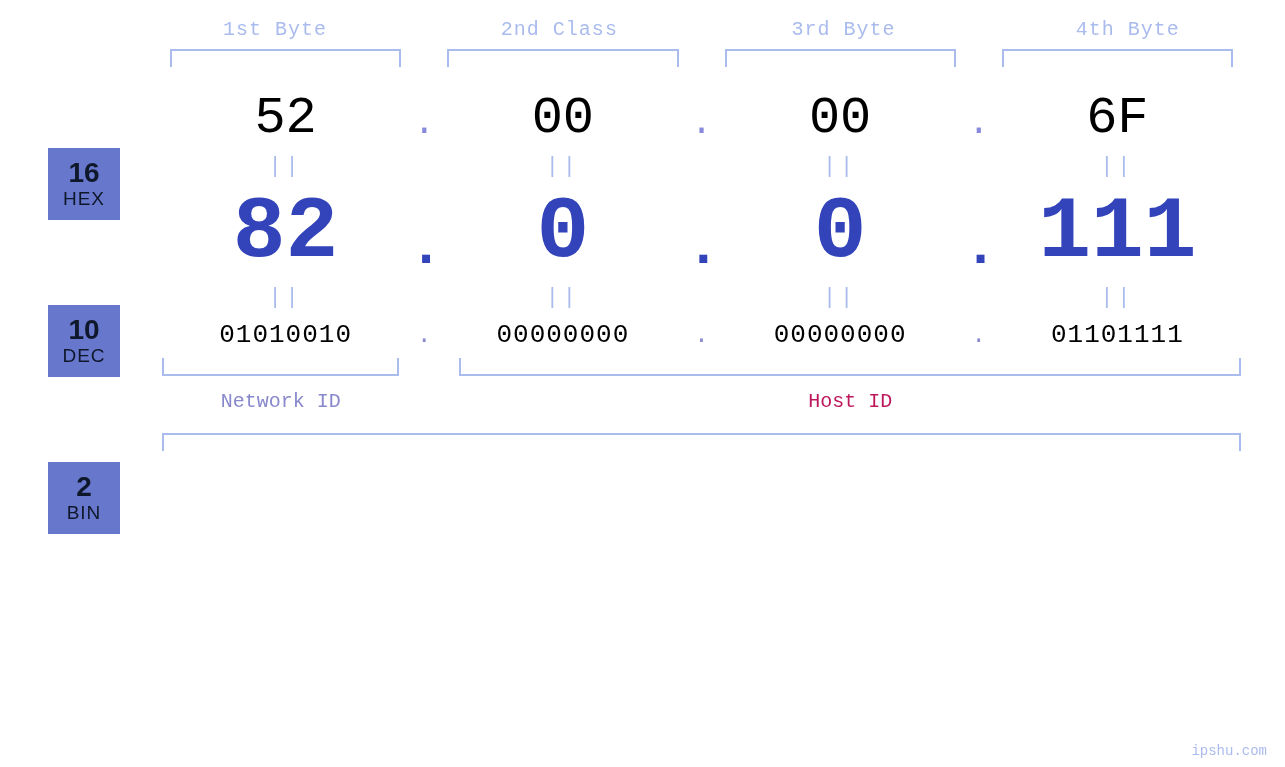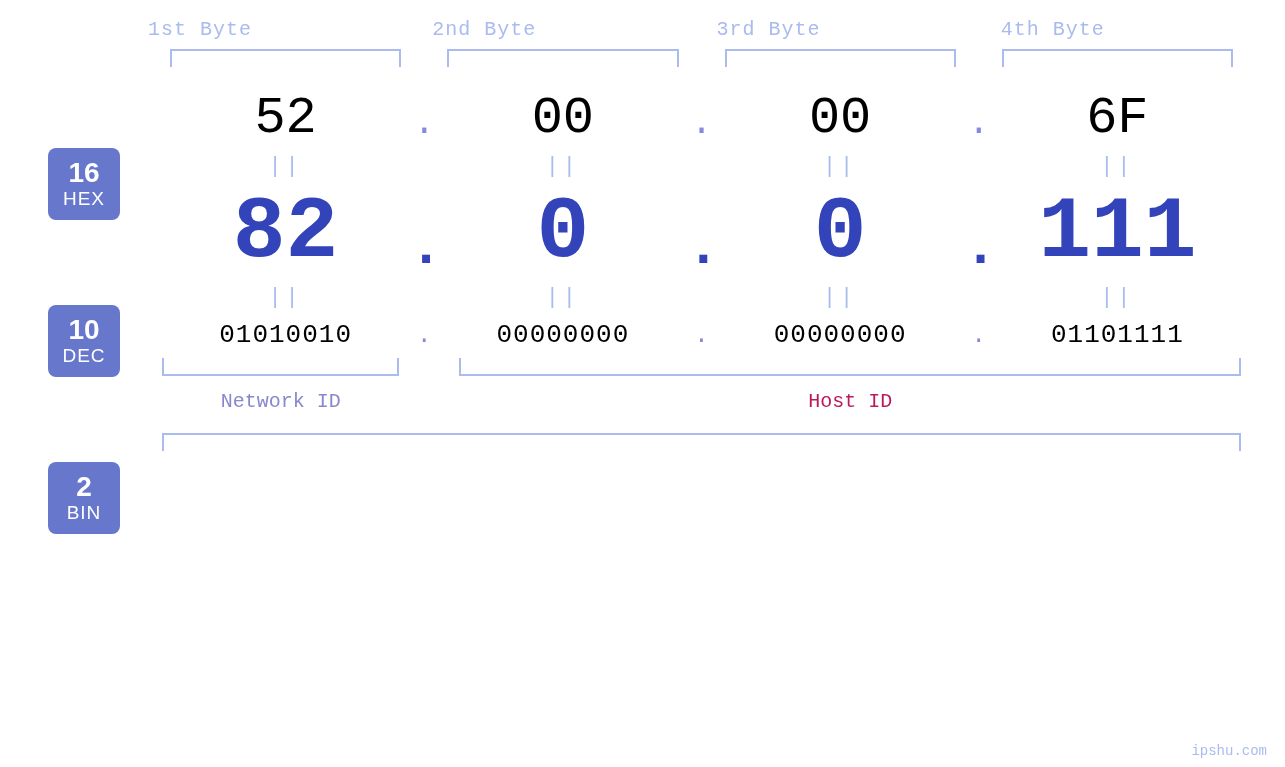--- a/index.html
+++ b/index.html
@@ -35,27 +35,27 @@
       display: flex;
       flex-direction: column;
       gap: 0;
       top: 148px;
     }
 
     .badge {
       width: 72px;
       height: 72px;
       background: #6677cc;
-      border-radius: 8px;
+      border-radius: 0;
       display: flex;
       flex-direction: column;
       align-items: center;
       justify-content: center;
       margin-bottom: 85px;
-      color: #ffffff;
+      color: #0f172a;
     }
 
     .badge .num {
       font-size: 28px;
       font-weight: bold;
       line-height: 1.1;
       font-family: Arial, sans-serif;
     }
 
     .badge .label {
@@ -74,20 +74,21 @@
 
     
     .byte-headers {
       display: flex;
       justify-content: space-around;
       padding: 18px 0 0 0;
     }
 
     .byte-header {
       flex: 1;
+      text-align: center;
       font-size: 20px;
       color: #aabbee;
       letter-spacing: 1px;
       font-family: 'Courier New', monospace;
     }
 
     
     .top-bracket {
       margin: 8px 0 0 0;
       height: 18px;
@@ -270,21 +271,21 @@
       <span class="num">2</span>
       <span class="label">BIN</span>
     </div>
   </div>
 
   <div class="bytes-area">
 
     <div class="byte-headers">
       <div class="byte-header">1st Byte</div>
       <div style="width:30px;"></div>
-      <div class="byte-header">2nd Byte</div>
+      <div class="byte-header">2nd Class</div>
       <div style="width:30px;"></div>
       <div class="byte-header">3rd Byte</div>
       <div style="width:30px;"></div>
       <div class="byte-header">4th Byte</div>
     </div>
 
     <div class="top-bracket">
       <div class="bracket-segment">
           <div class="right-tick"></div>
         </div>

